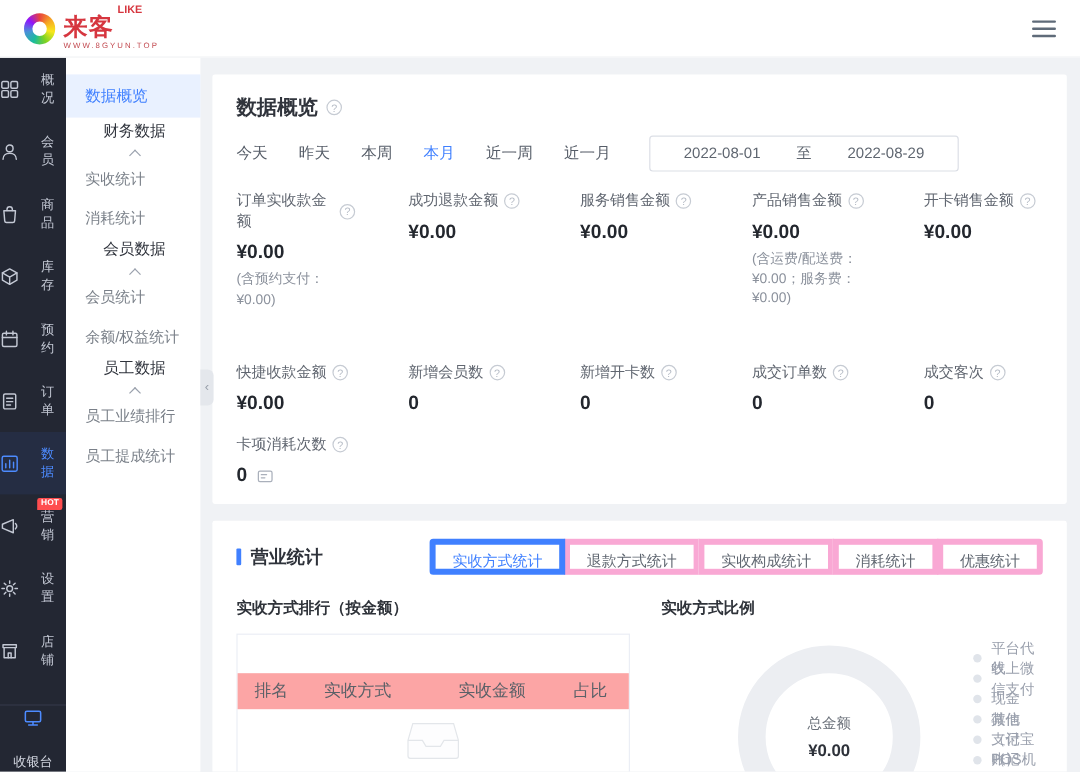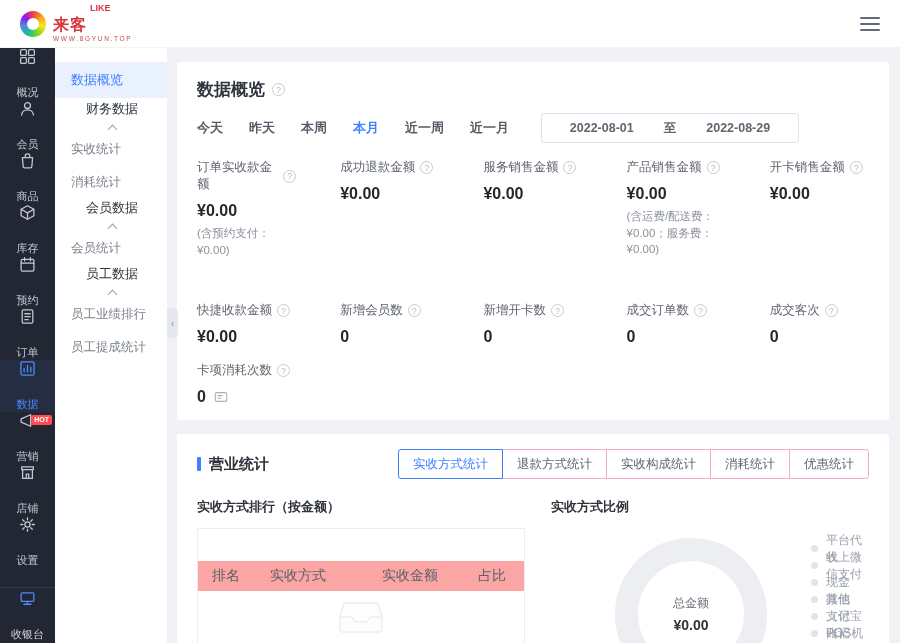--- a/index.html
+++ b/index.html
@@ -11,29 +11,29 @@
   
   .header { position:absolute; top:0; left:0; right:0; height:48px; background:#fff;
     display:flex; align-items:center; justify-content:space-between; padding:0 20px; z-index:30;
     border-bottom:1px solid #f2f3f5; }
   .logo { display:flex; align-items:center; }
   .burst { width:26px; height:26px; border-radius:50%; position:relative;
     background:conic-gradient(#e8433f,#f6a623,#f8e71c,#7ed321,#1abc9c,#4a90d9,#9013fe,#e8433f); }
   .burst::after { content:""; position:absolute; inset:7px; background:#fff; border-radius:50%; }
   .brandbox { margin-left:7px; display:flex; flex-direction:column; line-height:1; }
   .brandrow { display:flex; align-items:flex-end; gap:3px; }
-  .brand { font-size:16px; font-weight:800; color:#d6363f; letter-spacing:1px; }
+  .brand { font-size:20px; font-weight:800; color:#d6363f; letter-spacing:1px; }
   .brandtag { font-size:9px; font-weight:700; color:#d6363f; margin-bottom:20px; }
   .branddomain { font-size:6.5px; color:#c2494f; letter-spacing:1.7px; margin-top:3px; }
   .burger { width:20px; height:14px; display:flex; flex-direction:column; justify-content:space-between; cursor:pointer; }
   .burger i { height:2px; background:#5f6b79; border-radius:1px; }
   
   .pside { position:absolute; left:0; top:48px; bottom:0; width:55px; background:#232733;
     display:flex; flex-direction:column; z-index:20; }
-  .pnav { height:52px; display:flex; flex-direction:column; align-items:center; justify-content:space-between;
+  .pnav { height:52px; display:flex; flex-direction:row; align-items:center; justify-content:space-between;
     gap:18px; color:#c3c8d4; font-size:11px; cursor:pointer; position:relative; }
   .pnav svg { stroke:#c3c8d4; fill:none; stroke-width:1.2; stroke-linecap:round; stroke-linejoin:round; }
   .pnav.active { color:#4d8bff; background:rgba(64,128,255,.08); }
   .pnav.active svg { stroke:#4d8bff; }
   .hot { position:absolute; top:3px; right:3px; background:#ff4d4f; color:#fff; font-size:7px;
     font-weight:700; padding:1px 3px; border-radius:2px 2px 2px 0; line-height:1.2; }
   .cashier { margin-top:auto; height:56px; border-top:1px solid #343848; display:flex; flex-direction:column;
     align-items:center; justify-content:center; gap:20px; color:#d0d4de; font-size:11px; cursor:pointer; }
   .cashier svg { stroke:#4d8bff; fill:none; stroke-width:1.2; stroke-linecap:round; stroke-linejoin:round; }
   
@@ -51,39 +51,39 @@
     color:#979ea9; font-size:11px; cursor:pointer; z-index:25; }
   
   .main { position:absolute; left:167px; top:48px; right:0; bottom:0; overflow:hidden; padding:14px 11px 0 10px; }
   .card { background:#fff; border-radius:2px; }
   .card1 { padding:16px 20px 14px; }
   .title-row { display:flex; align-items:center; gap:7px; }
   .page-title { font-size:17px; font-weight:700; color:#30343c; }
   .help { width:13px; height:13px; border:1px solid #c6cbd3; border-radius:50%; color:#b6bcc6;
     font-size:9px; display:inline-flex; align-items:center; justify-content:center; flex:none; cursor:pointer; }
   .help::before { content:"?"; }
-  .filter-row { margin-top:12px; display:flex; align-items:center;font-weight:bold; }
+  .filter-row { margin-top:12px; display:flex; align-items:center; }
   .dtab { font-size:13px; color:#565d68; margin-right:26px; cursor:pointer; }
   .dtab.active { color:#4080ff; }
   .daterange { margin-left:6px; width:258px; height:30px; border:1px solid #dcdfe6; border-radius:3px;
     display:flex; align-items:center; justify-content:center; gap:30px; font-size:12.5px; color:#5f6670; cursor:pointer; }
   .stats { margin-top:16px; display:grid; grid-template-columns:repeat(5,1fr); column-gap:8px; row-gap:14px;gap:44px; }
   .stat-label { display:flex; align-items:center; gap:5px; font-size:12.5px; color:#606670; }
   .stat-value { margin-top:9px; font-size:16px; font-weight:700; color:#23272e; }
   .stat-note { margin-top:5px; font-size:11.5px; color:#8b919c; line-height:1.45; max-width:130px; }
   .stat-extra { margin-top:16px; }
   .stat-extra .vrow { display:flex; align-items:center; gap:8px; margin-top:9px; }
   .stat-extra svg { stroke:#aab0bb; fill:none; stroke-width:1.2; stroke-linecap:round; }
   
   .card2 { margin-top:14px; padding:14px 20px; height:330px; }
   .biz-head { display:flex; align-items:center; justify-content:space-between; height:32px; }
   .biz-title { display:flex; align-items:center; gap:8px; font-size:15px; font-weight:700; color:#2e323a; }
   .marker { width:4px; height:14px; background:#4080ff; border-radius:1px; }
   .segs { display:flex; }
-  .seg { padding:0 14px; height:30px; line-height:28px; border:1px solid #f9a8d4; margin-left:-1px;
+  .seg { padding:0 14px; height:30px; line-height:28px; border:5px solid #f9a8d4; margin-left:-1px;
     font-size:12.5px; color:#5f6670; background:#fff; cursor:pointer; }
   .seg:first-child { border-radius:3px 0 0 3px; margin-left:0; }
   .seg:last-child { border-radius:0 3px 3px 0; }
   .seg.active { color:#4080ff; border-color:#4080ff; position:relative; z-index:2; }
   .panels { margin-top:18px; display:flex; gap:26px; }
   .panel-l { width:328px; flex:none; }
   .panel-title { font-size:13px; font-weight:700; color:#2f333a; }
   .rank-table { margin-top:12px; border:1px solid #ebeef5; height:215px; position:relative; }
   .thead { height:30px; background:#fca5a5; display:flex; align-items:center; padding:0 14px;
     font-size:14px; color:#5b6168;margin-top:32px; }
@@ -178,33 +178,33 @@
   <div class="pnav">
     <span class="hot">HOT</span>
     <svg width="17" height="17" viewBox="0 0 16 16">
         <path d="M2 6.4 11 2.6v10.8L2 9.6z"></path>
         <path d="M12.8 5.8a3.2 3.2 0 0 1 0 4.4"></path>
       </svg>
     <span>营销</span>
   </div>
   <div class="pnav">
     <svg width="17" height="17" viewBox="0 0 16 16">
+        <circle cx="8" cy="8" r="2.4"></circle>
+        <path d="M8 1.6v2M8 12.4v2M1.6 8h2M12.4 8h2M3.5 3.5l1.4 1.4M11.1 11.1l1.4 1.4M12.5 3.5l-1.4 1.4M4.9 11.1l-1.4 1.4"></path>
+      </svg>
+    <span>设置</span>
+  </div>
+  <div class="pnav">
+    <svg width="17" height="17" viewBox="0 0 16 16">
         <path d="M2.5 2.8h11v2.4h-11z"></path>
         <path d="M3.4 5.2v8.4h9.2V5.2"></path>
         <path d="M6.8 13.6V9.6h2.4v4"></path>
       </svg>
     <span>店铺</span>
   </div>
-  <div class="pnav">
-    <svg width="17" height="17" viewBox="0 0 16 16">
-        <circle cx="8" cy="8" r="2.4"></circle>
-        <path d="M8 1.6v2M8 12.4v2M1.6 8h2M12.4 8h2M3.5 3.5l1.4 1.4M11.1 11.1l1.4 1.4M12.5 3.5l-1.4 1.4M4.9 11.1l-1.4 1.4"></path>
-      </svg>
-    <span>设置</span>
-  </div>
   <div class="cashier">
     <svg width="17" height="17" viewBox="0 0 16 16">
         <rect x="2" y="2.6" width="12" height="8.2" rx="1.2"></rect>
         <path d="M8 10.8v2.6M4.6 13.4h6.8"></path>
       </svg>
     <span>收银台</span>
   </div>
 </div>
 
 <div class="sside">
@@ -220,20 +220,23 @@
     </div>
   <div class="sm-sub">
       <span>消耗统计</span>
     </div>
   <div class="sm-group">
     <span>会员数据</span>
     <span class="chev"></span>
   </div>
   <div class="sm-sub">
       <span>会员统计</span>
+    </div>
+  <div class="sm-sub">
+      <span>余额/权益统计</span>
     </div>
   <div class="sm-group">
     <span>员工数据</span>
     <span class="chev"></span>
   </div>
   <div class="sm-sub">
       <span>员工业绩排行</span>
     </div>
   <div class="sm-sub">
       <span>员工提成统计</span>

